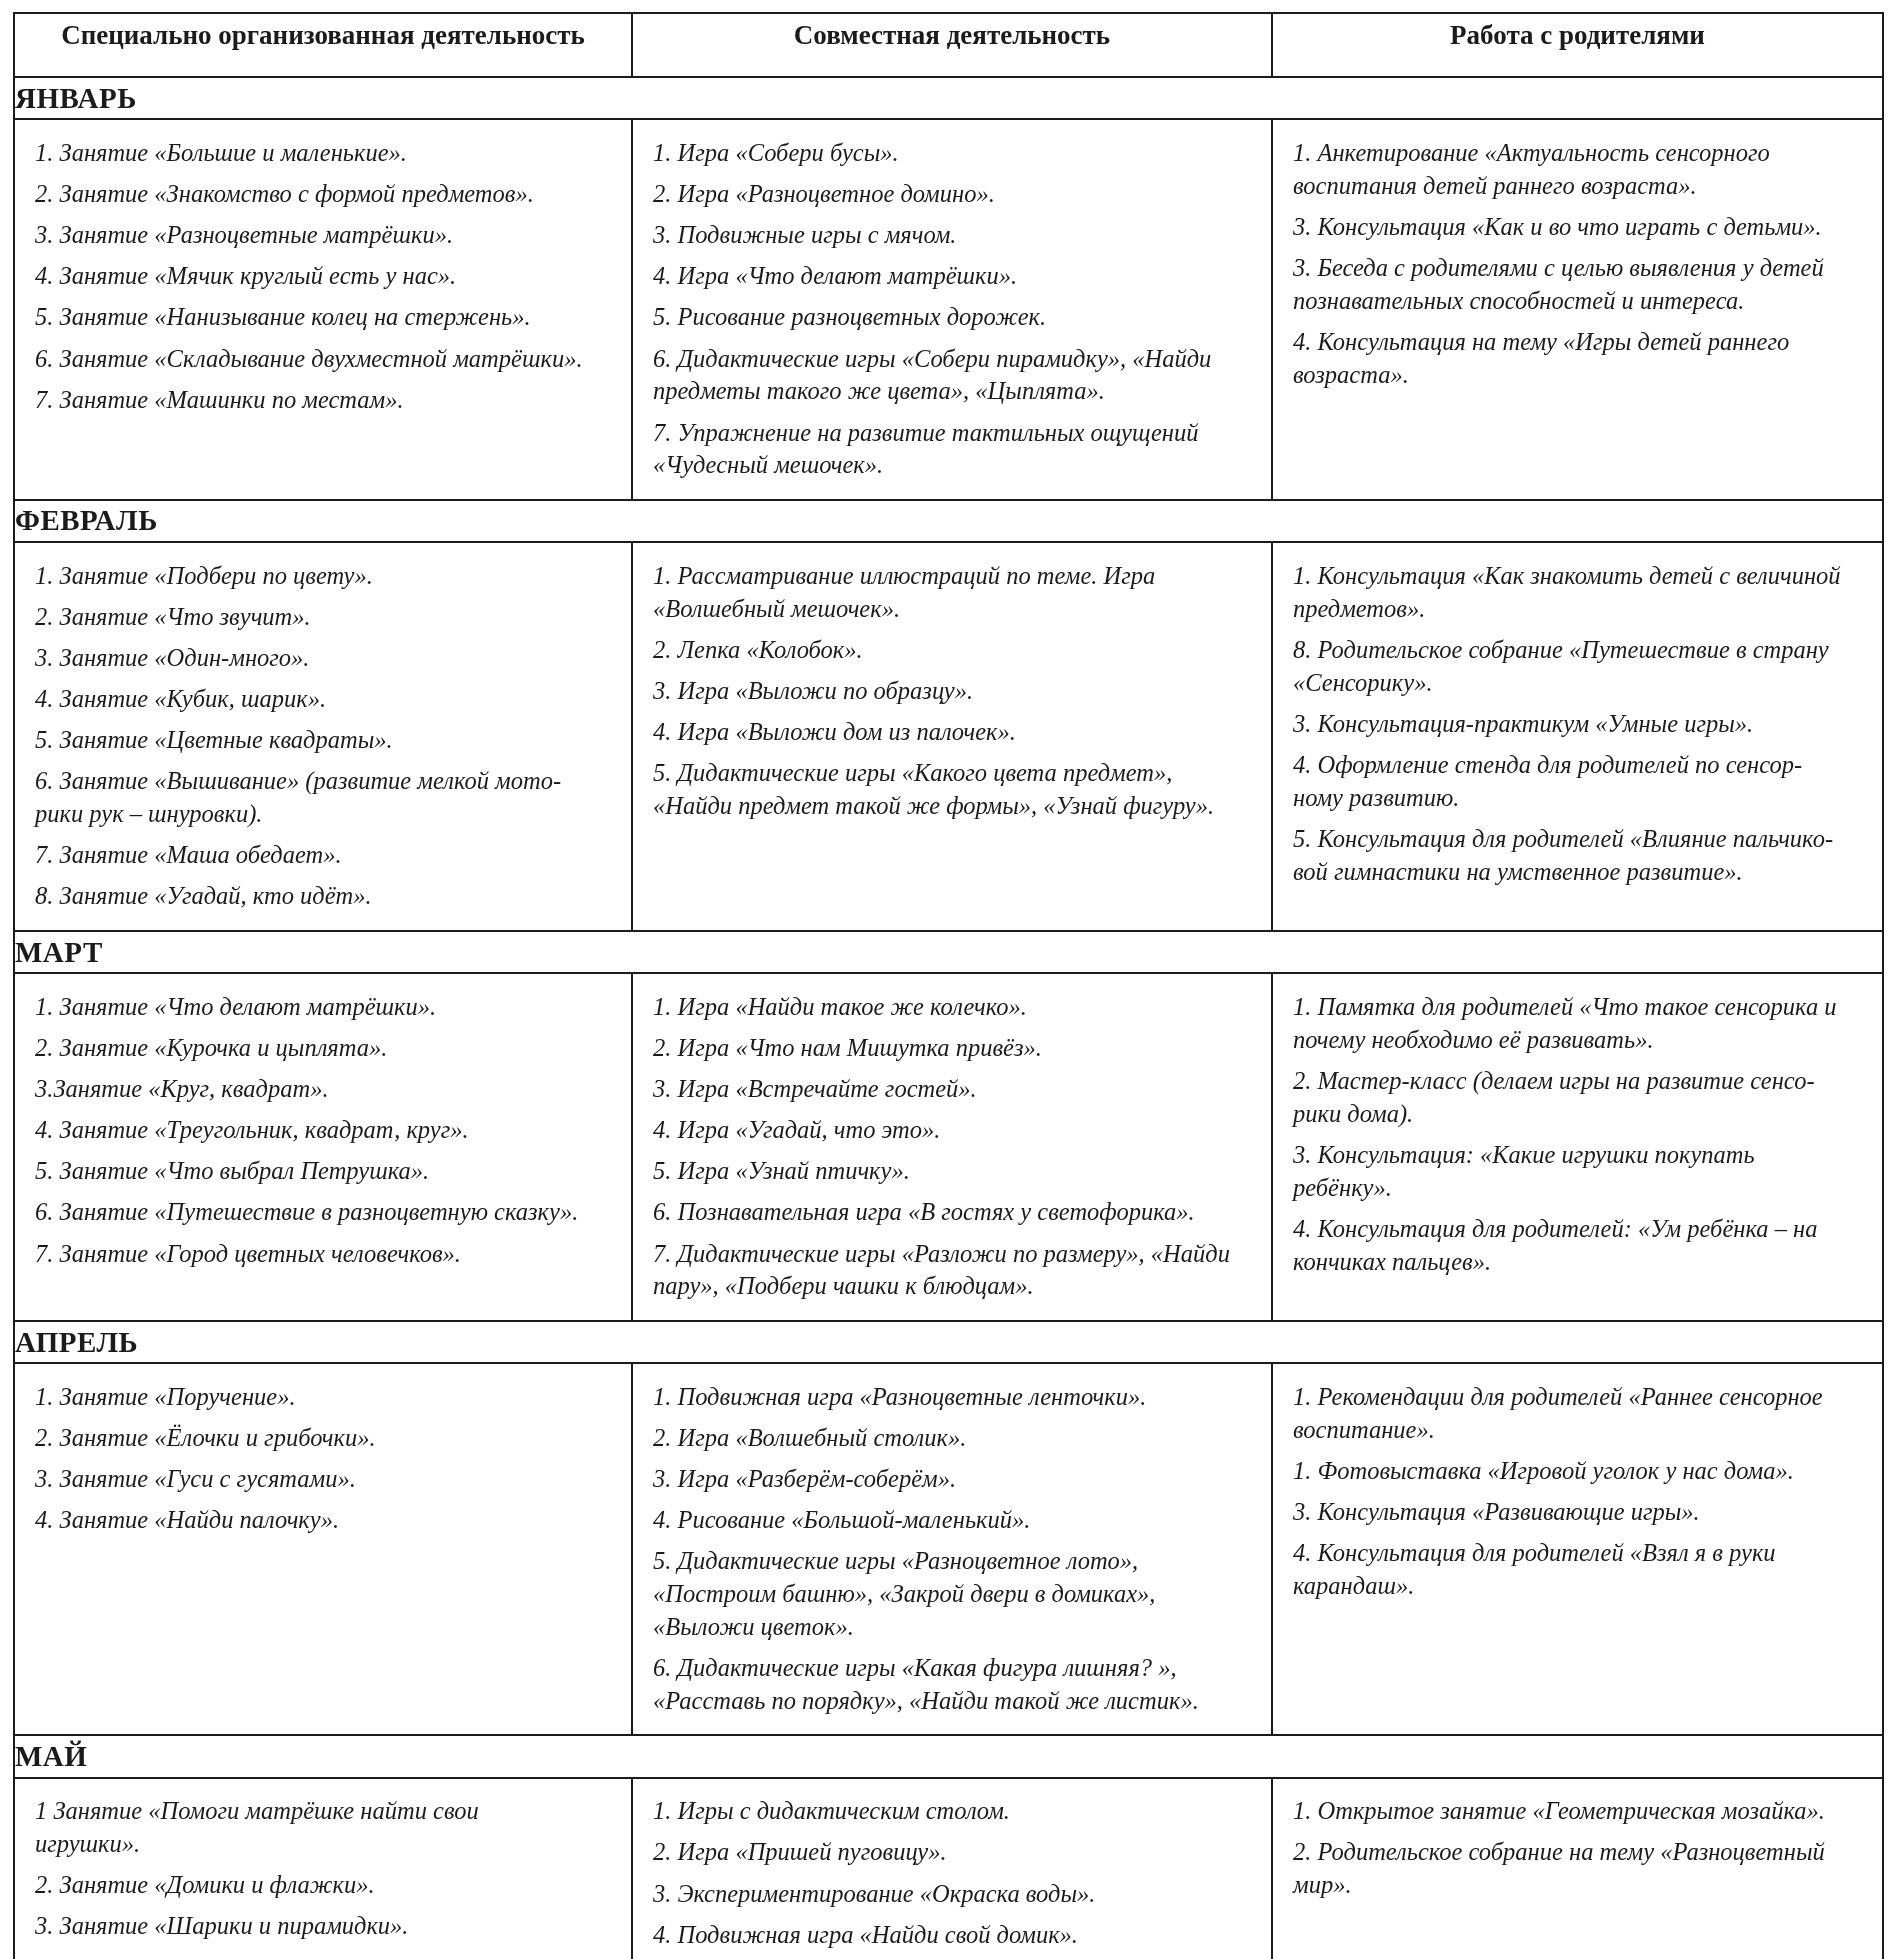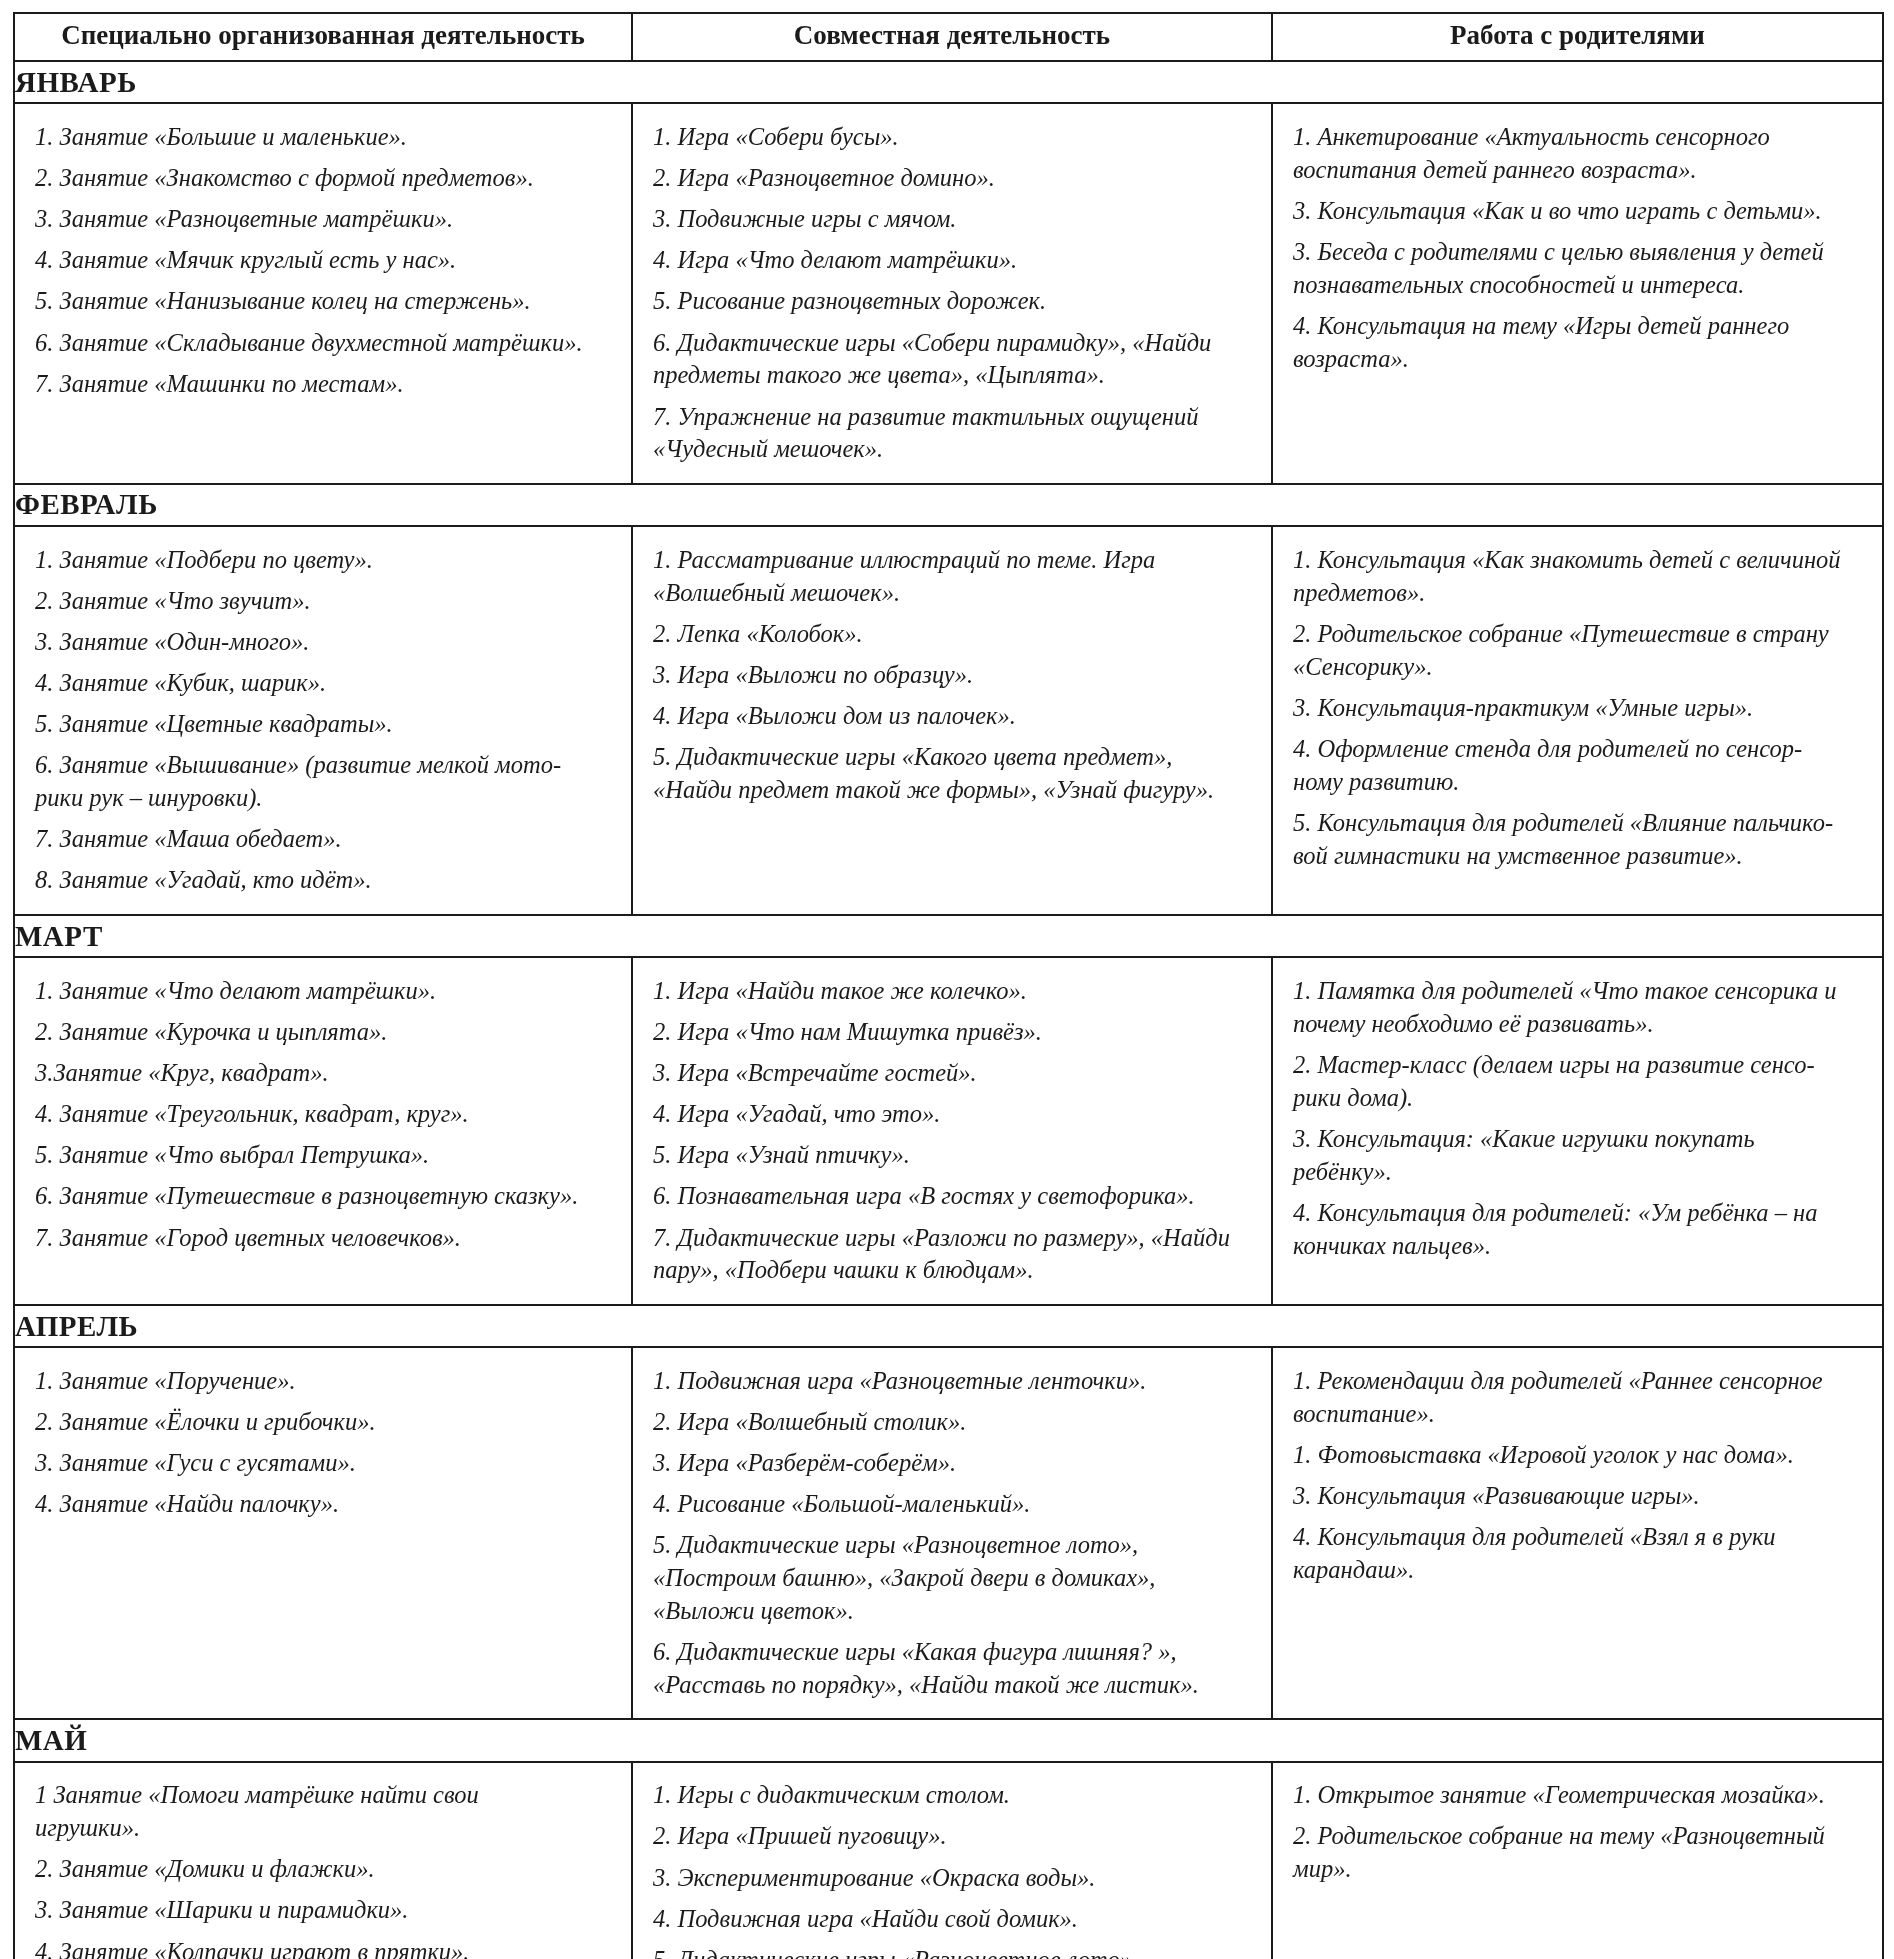--- a/index.html
+++ b/index.html
@@ -23,21 +23,21 @@
   table.plan th, table.plan td {
     border: 2.8px solid #1b1b1b;
     vertical-align: top;
     box-sizing: border-box;
   }
   th.colhead {
     font-size: 27px;
     font-weight: bold;
     text-align: center;
     vertical-align: middle;
-    height: 48px;
+    height: 64px;
     padding: 5.5px 11px;
     line-height: 1.15;
   }
   td.month-band {
     font-size: 29px;
     font-weight: bold;
     text-align: left;
     vertical-align: middle;
     height: 42px;
     padding: 3.7px 0;
@@ -127,21 +127,21 @@
 «Волшебный мешочек».</p>
             <p class="item">2. Лепка «Колобок».</p>
             <p class="item">3. Игра «Выложи по образцу».</p>
             <p class="item">4. Игра «Выложи дом из палочек».</p>
             <p class="item">5. Дидактические игры «Какого цвета предмет»,
 «Найди предмет такой же формы», «Узнай фигуру».</p>
           </td>
       <td class="cell">
             <p class="item">1. Консультация «Как знакомить детей с величиной
 предметов».</p>
-            <p class="item">2. Родительское собрание «Путешествие в страну
+            <p class="item">8. Родительское собрание «Путешествие в страну
 «Сенсорику».</p>
             <p class="item">3. Консультация-практикум «Умные игры».</p>
             <p class="item">4. Оформление стенда для родителей по сенсор-
 ному развитию.</p>
             <p class="item">5. Консультация для родителей «Влияние пальчико-
 вой гимнастики на умственное развитие».</p>
           </td>
     </tr>
 
     <tr>

